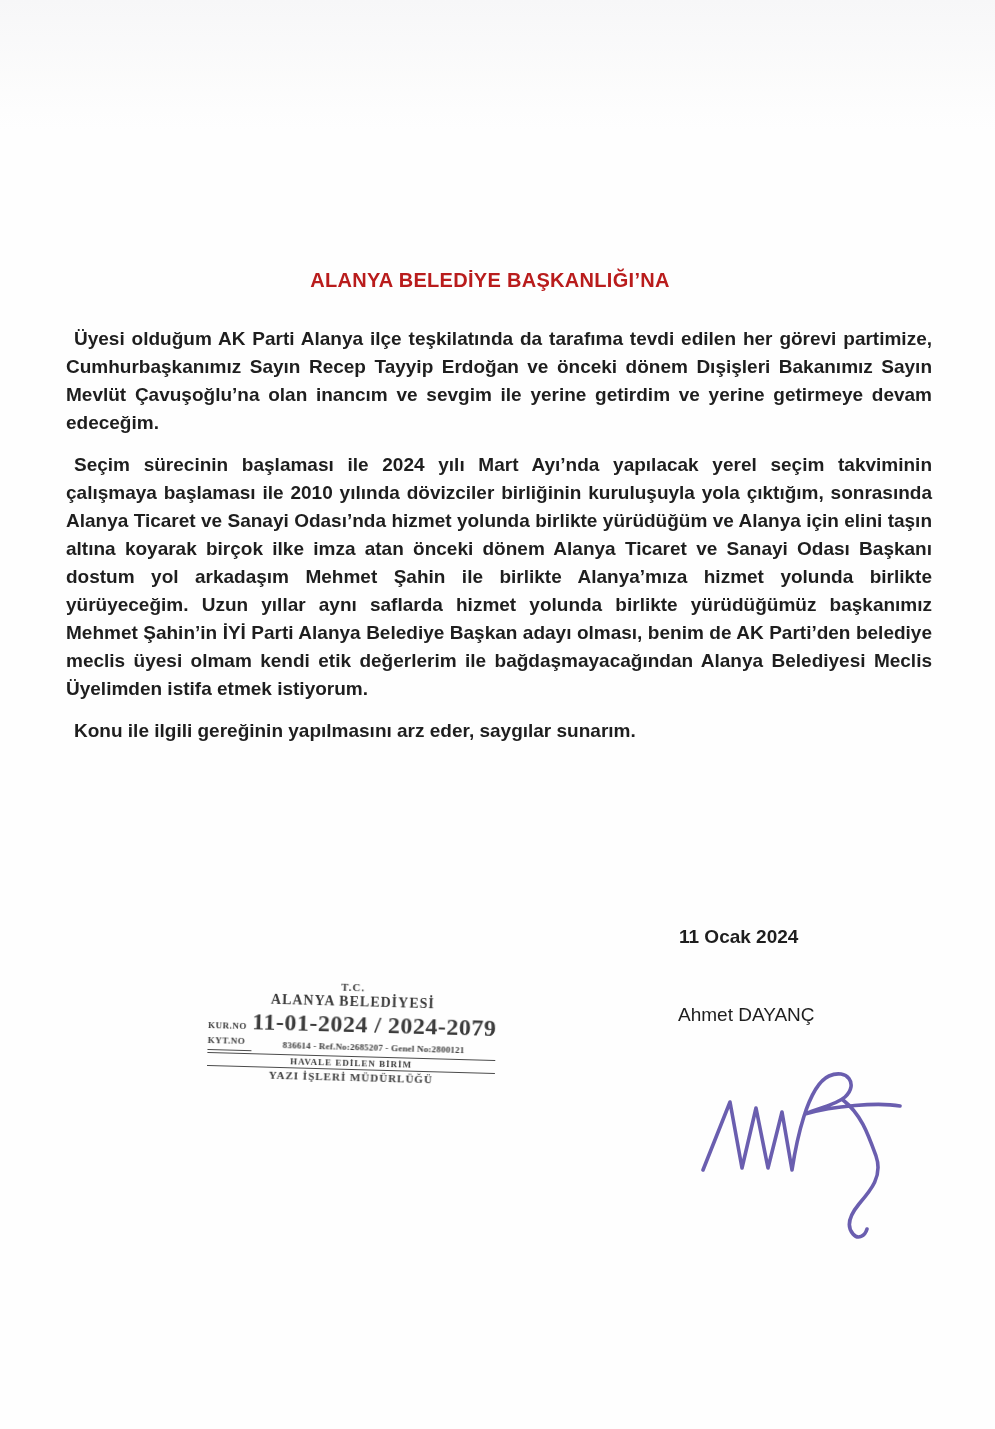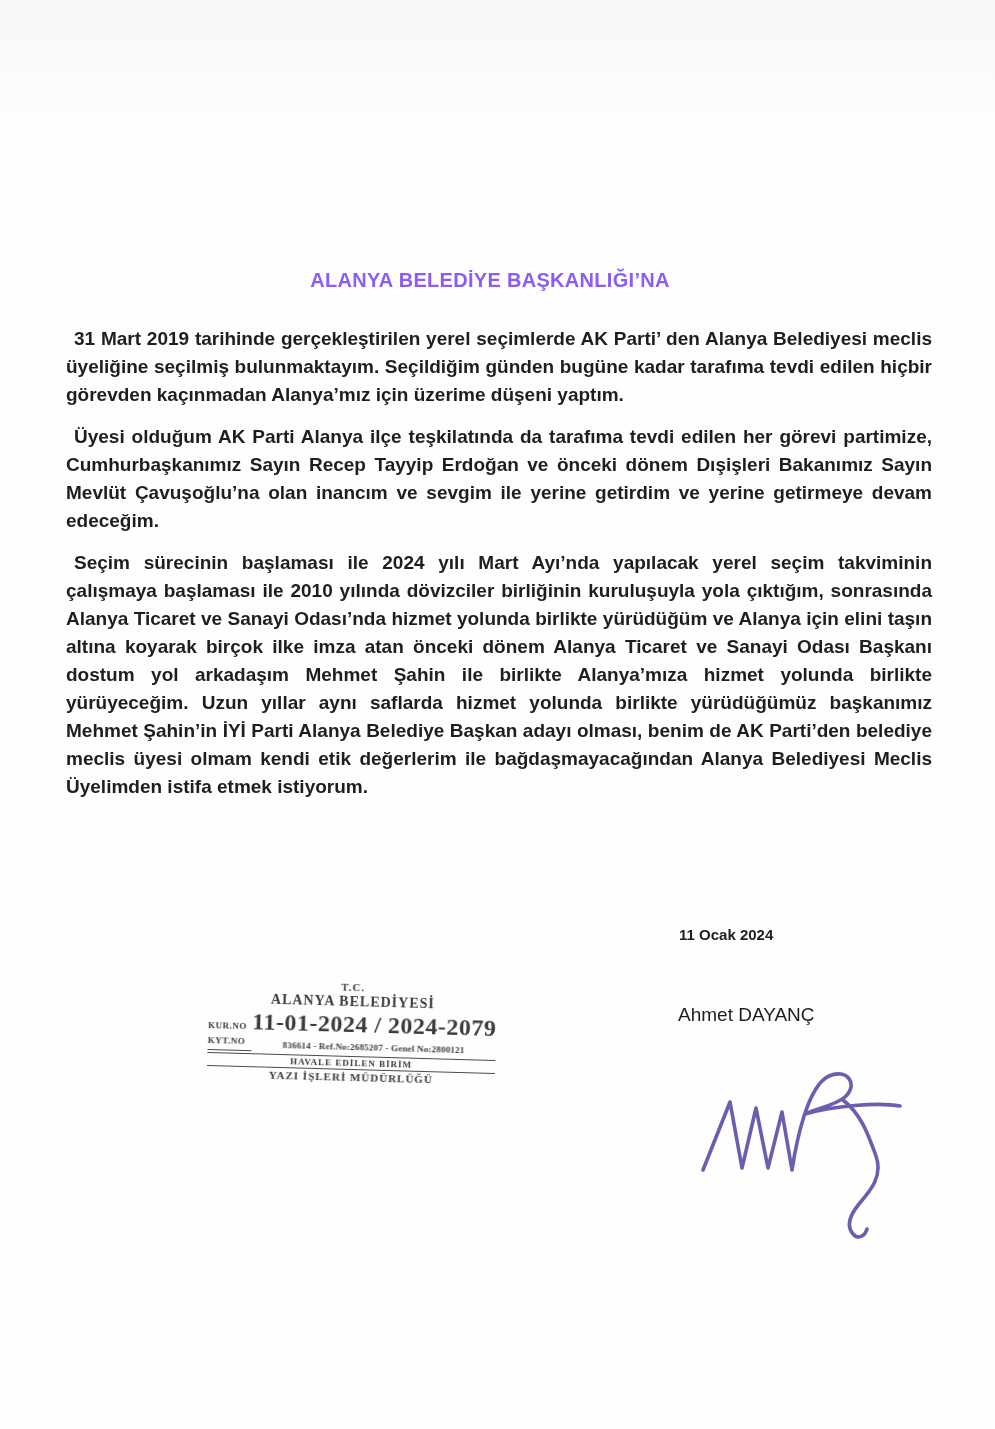--- a/index.html
+++ b/index.html
@@ -19,35 +19,35 @@
     background: linear-gradient(#f7f7f8, #fefefe);
     pointer-events: none;
   }
   .doc-title {
     position: absolute;
     top: 256px; left: 65px; width: 850px;
     text-align: center;
     font-size: 20px;
     font-weight: bold;
     letter-spacing: 0.3px;
-    color: #8b5cf6;
+    color: #b91c1c;
   }
   .body-text {
     position: absolute;
     top: 325px; left: 66px; width: 866px;
     font-size: 19px;
     font-weight: 600;
     line-height: 28px;
     text-align: justify;
   }
   .body-text p { margin: 0 0 14px 0; text-indent: 8px; }
   .date-line {
     position: absolute;
     top: 926px; left: 679px;
-    font-size: 15px; font-weight: 600;
+    font-size: 19px; font-weight: 600;
   }
   .signer-name {
     position: absolute;
     top: 1004px; left: 678px;
     font-size: 19px; font-weight: 400;
   }
   
   .stamp {
     position: absolute;
     top: 981px; left: 208px; width: 288px;
@@ -75,23 +75,23 @@
 </style>
 </head>
 <body>
 
 <div class="page">
   <div class="scan-tint"></div>
 
   <h1 class="doc-title">ALANYA BELEDİYE BAŞKANLIĞI’NA</h1>
 
   <div class="body-text">
-    <p>31 Mart 2019 tarihinde gerçekleştirilen yerel seçimlerde AK Parti’ den Alanya Belediyesi meclis üyeliğine seçilmiş bulunmaktayım. Seçildiğim günden bugüne kadar tarafıma tevdi edilen hiçbir görevden kaçınmadan Alanya’mız için üzerime düşeni yaptım.</p>
     <p>Üyesi olduğum AK Parti Alanya ilçe teşkilatında da tarafıma tevdi edilen her görevi partimize, Cumhurbaşkanımız Sayın Recep Tayyip Erdoğan ve önceki dönem Dışişleri Bakanımız Sayın Mevlüt Çavuşoğlu’na olan inancım ve sevgim ile yerine getirdim ve yerine getirmeye devam edeceğim.</p>
     <p>Seçim sürecinin başlaması ile 2024 yılı Mart Ayı’nda yapılacak yerel seçim takviminin çalışmaya başlaması ile 2010 yılında dövizciler birliğinin kuruluşuyla yola çıktığım, sonrasında Alanya Ticaret ve Sanayi Odası’nda hizmet yolunda birlikte yürüdüğüm ve Alanya için elini taşın altına koyarak birçok ilke imza atan önceki dönem Alanya Ticaret ve Sanayi Odası Başkanı dostum yol arkadaşım Mehmet Şahin ile birlikte Alanya’mıza hizmet yolunda birlikte yürüyeceğim. Uzun yıllar aynı saflarda hizmet yolunda birlikte yürüdüğümüz başkanımız Mehmet Şahin’in İYİ Parti Alanya Belediye Başkan adayı olması, benim de AK Parti’den belediye meclis üyesi olmam kendi etik değerlerim ile bağdaşmayacağından Alanya Belediyesi Meclis Üyelimden istifa etmek istiyorum.</p>
+    <p>Konu ile ilgili gereğinin yapılmasını arz eder, saygılar sunarım.</p>
   </div>
 
   <div class="date-line">11 Ocak 2024</div>
 
   <div class="stamp">
     <div class="tc">T.C.</div>
     <div class="muni">ALANYA BELEDİYESİ</div>
     <div class="kur-row">
       <span class="lbl">KUR.NO</span>
       <span class="kur-val">11-01-2024 / 2024-2079</span>

